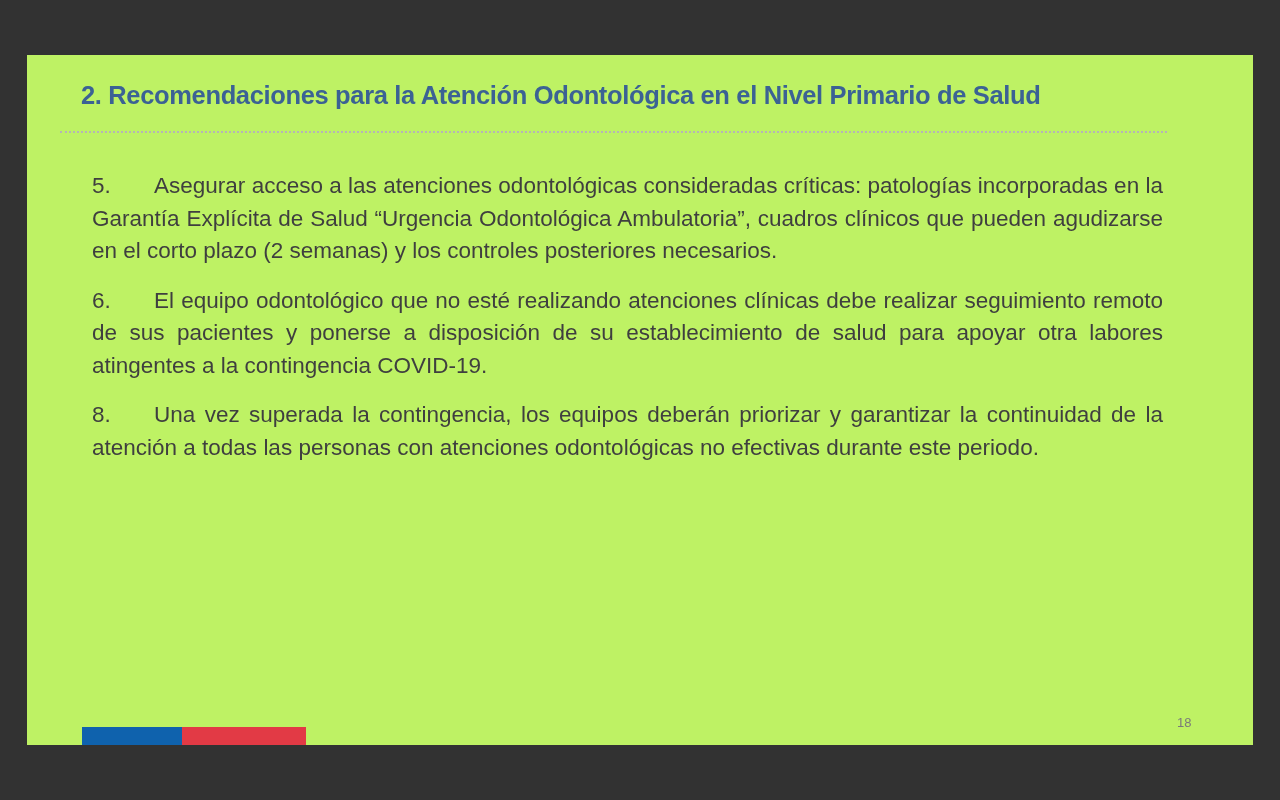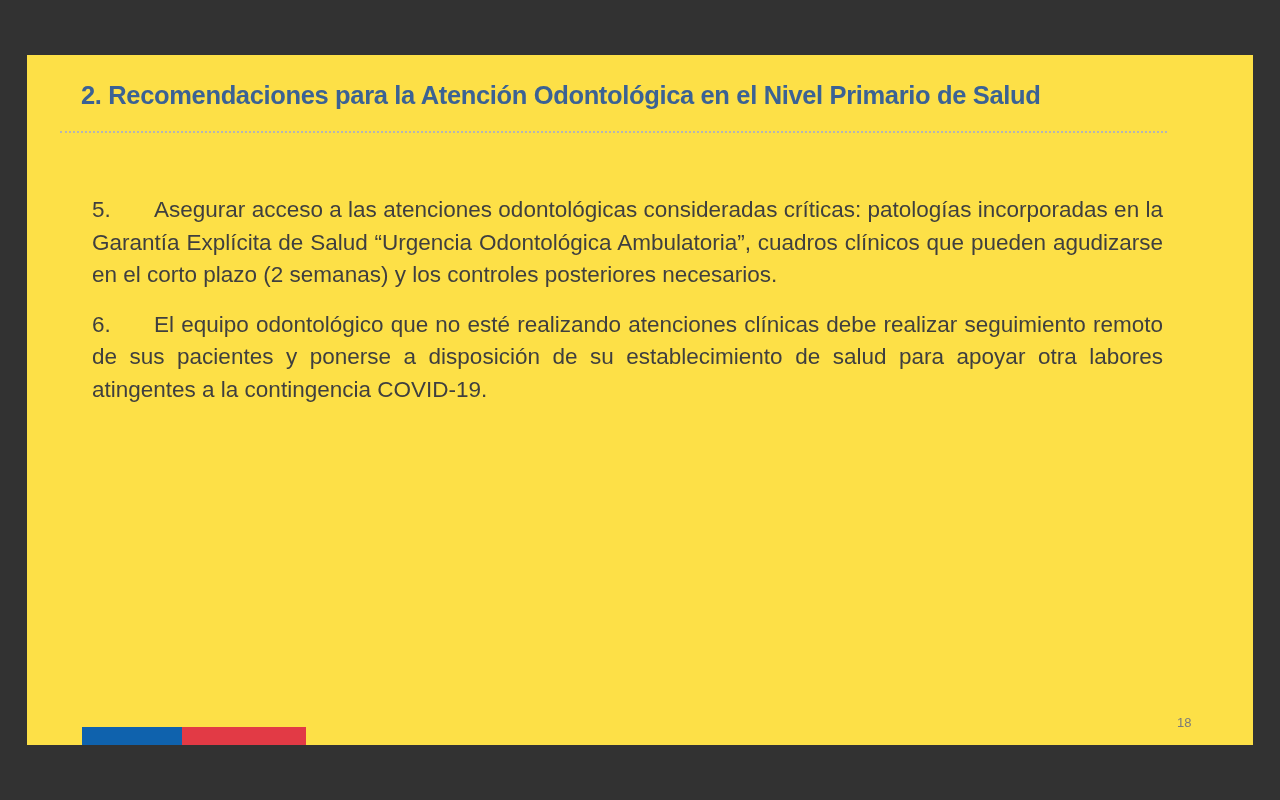--- a/index.html
+++ b/index.html
@@ -9,21 +9,21 @@
       height: 800px;
       background: #323232;
       overflow: hidden;
     }
     .slide {
       position: absolute;
       left: 27px;
       top: 55px;
       width: 1226px;
       height: 690px;
-      background: #fde047;
+      background: #bef264;
       overflow: hidden;
     }
     .title {
       position: absolute;
       left: 54px;
       top: 26px;
       font-family: "Liberation Sans", sans-serif;
       font-weight: bold;
       font-size: 25.5px;
       color: #3b6294;
@@ -34,21 +34,21 @@
       position: absolute;
       left: 33px;
       top: 76px;
       width: 1107px;
       height: 0;
       border-top: 2px dotted #b5b5b5;
     }
     .content {
       position: absolute;
       left: 65px;
-      top: 139px;
+      top: 115px;
       width: 1071px;
       font-family: "Liberation Sans", sans-serif;
       font-size: 22.5px;
       line-height: 32.5px;
       color: #3f3f3f;
     }
     .para {
       margin: 0 0 17px 0;
       text-align: justify;
     }
@@ -83,19 +83,20 @@
 </head>
 <body>
 
 <div class="slide">
   <div class="title">2. Recomendaciones para la Atención Odontológica en el Nivel Primario de Salud</div>
   <div class="title-rule"></div>
 
   <div class="content">
     <p class="para"><span class="num">5.</span><span>Asegurar acceso a las atenciones odontológicas consideradas críticas: patologías incorporadas en la Garantía Explícita de Salud “Urgencia Odontológica Ambulatoria”, cuadros clínicos que pueden agudizarse en el corto plazo (2 semanas) y los controles posteriores necesarios.</span></p>
     <p class="para"><span class="num">6.</span><span>El equipo odontológico que no esté realizando atenciones clínicas debe realizar seguimiento remoto de sus pacientes y ponerse a disposición de su establecimiento de salud para apoyar otra labores atingentes a la contingencia COVID-19.</span></p>
+    <p class="para"><span class="num">8.</span><span>Una vez superada la contingencia, los equipos deberán priorizar y garantizar la continuidad de la atención a todas las personas con atenciones odontológicas no efectivas durante este periodo.</span></p>
   </div>
 
   <div class="flag flag-blue"></div>
   <div class="flag flag-red"></div>
 
   <div class="page-num">18</div>
 </div>
 
 </body></html>

